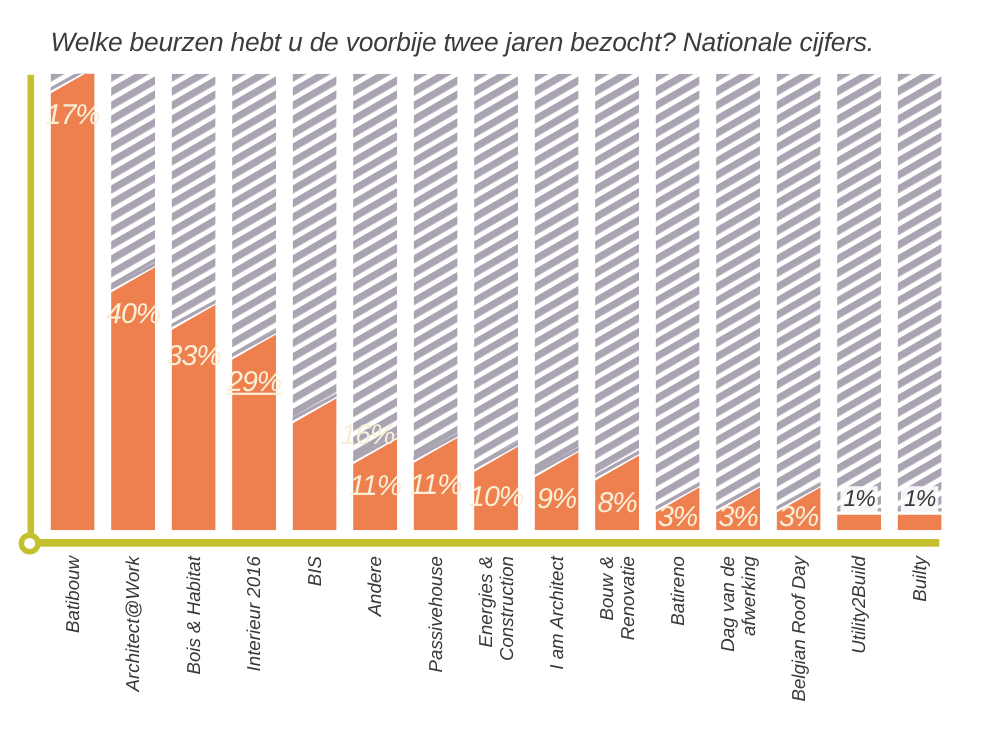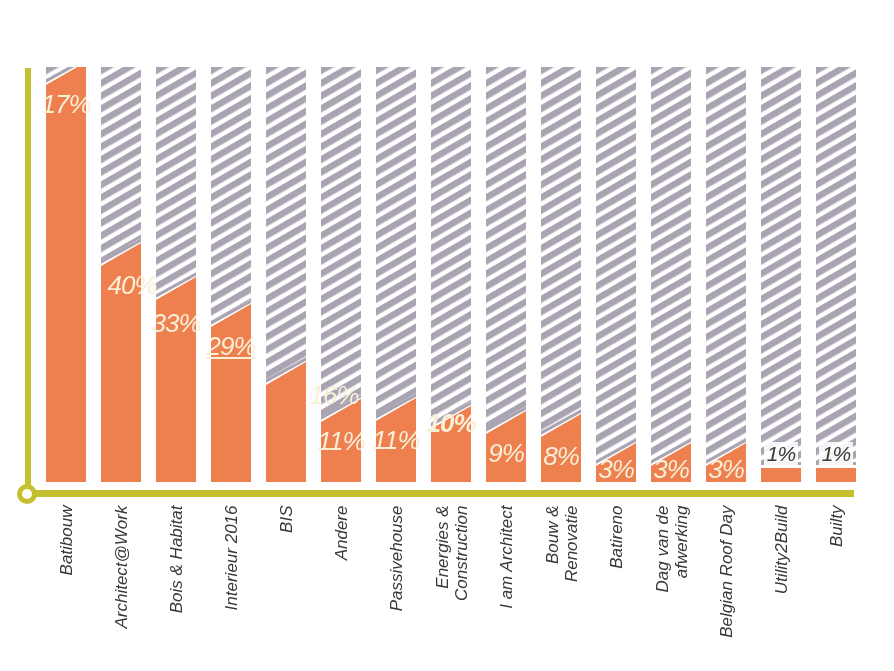--- a/index.html
+++ b/index.html
@@ -70,20 +70,21 @@
     font-size:17px;
     line-height:19px;
     color:#3a3938;
     white-space:nowrap;
   }
 </style>
 </head>
 <body>
 
 <div id="frame">
+  <div class="chart-title">Welke beurzen hebt u de voorbije twee jaren bezocht? Nationale cijfers.</div>
   <div class="axis axis-v"></div>
   <div class="axis axis-h"></div>
   <div class="origin-dot"></div>
   <div id="bars">
       <div class="bar" style="left: 46px;">
         <svg width="40" height="415">
           <defs>
             <pattern id="hatch0" width="11" height="11" patternUnits="userSpaceOnUse" patternTransform="rotate(60)">
               <rect width="6.5" height="11" fill="#a9a3b2"></rect>
             </pattern>
@@ -259,21 +260,21 @@
           <path d="M0,0 H40 V395 L0,395 Z" fill="url(#hatch14)"></path>
           <line x1="-1" y1="396.5" x2="41" y2="396.5" stroke="#a9a3b2" stroke-width="3"></line>
           <path d="M0,415 L0,401 L40,401 L40,415 Z" fill="#ee7f4e"></path>
         </svg>
       </div>
     </div>
 <div class="pct-label" style="left: 34px; top: 91px;"><span>17%</span></div>
     <div class="x-label" style="left: -9px;">
       <div>Batibouw</div>
     </div>
-    <div class="pct-label" style="left: 100px; top: 272px;"><span>40%</span></div>
+    <div class="pct-label" style="left: 89px; top: 272px;"><span>40%</span></div>
     <div class="x-label" style="left: 46px;">
       <div>Architect@Work</div>
     </div>
     <div class="pct-label" style="left: 144px; top: 310px;"><span>33%</span></div>
     <div class="x-label" style="left: 101px;">
       <div>Bois &amp; Habitat</div>
     </div>
     <div class="pct-label" style="left: 199px; top: 333px; text-decoration: underline;"><span>29%</span></div>
     <div class="x-label" style="left: 156px;">
       <div>Interieur 2016</div>
@@ -283,21 +284,21 @@
       <div>BIS</div>
     </div>
     <div class="pct-label" style="left: 309px; top: 428px;"><span>11%</span></div>
     <div class="x-label" style="left: 266px;">
       <div>Andere</div>
     </div>
     <div class="pct-label" style="left: 364px; top: 427px;"><span>11%</span></div>
     <div class="x-label" style="left: 321px;">
       <div>Passivehouse</div>
     </div>
-    <div class="pct-label" style="left: 419px; top: 410px; font-weight: bold;"><span>10%</span></div>
+    <div class="pct-label" style="left: 419px; top: 438px;"><span>10%</span></div>
     <div class="x-label" style="left: 376px;">
       <div>Energies &amp;</div>
       <div>Construction</div>
     </div>
     <div class="pct-label" style="left: 474px; top: 440px;"><span>9%</span></div>
     <div class="x-label" style="left: 431px;">
       <div>I am Architect</div>
     </div>
     <div class="pct-label" style="left: 529px; top: 443px;"><span>8%</span></div>
     <div class="x-label" style="left: 486px;">

